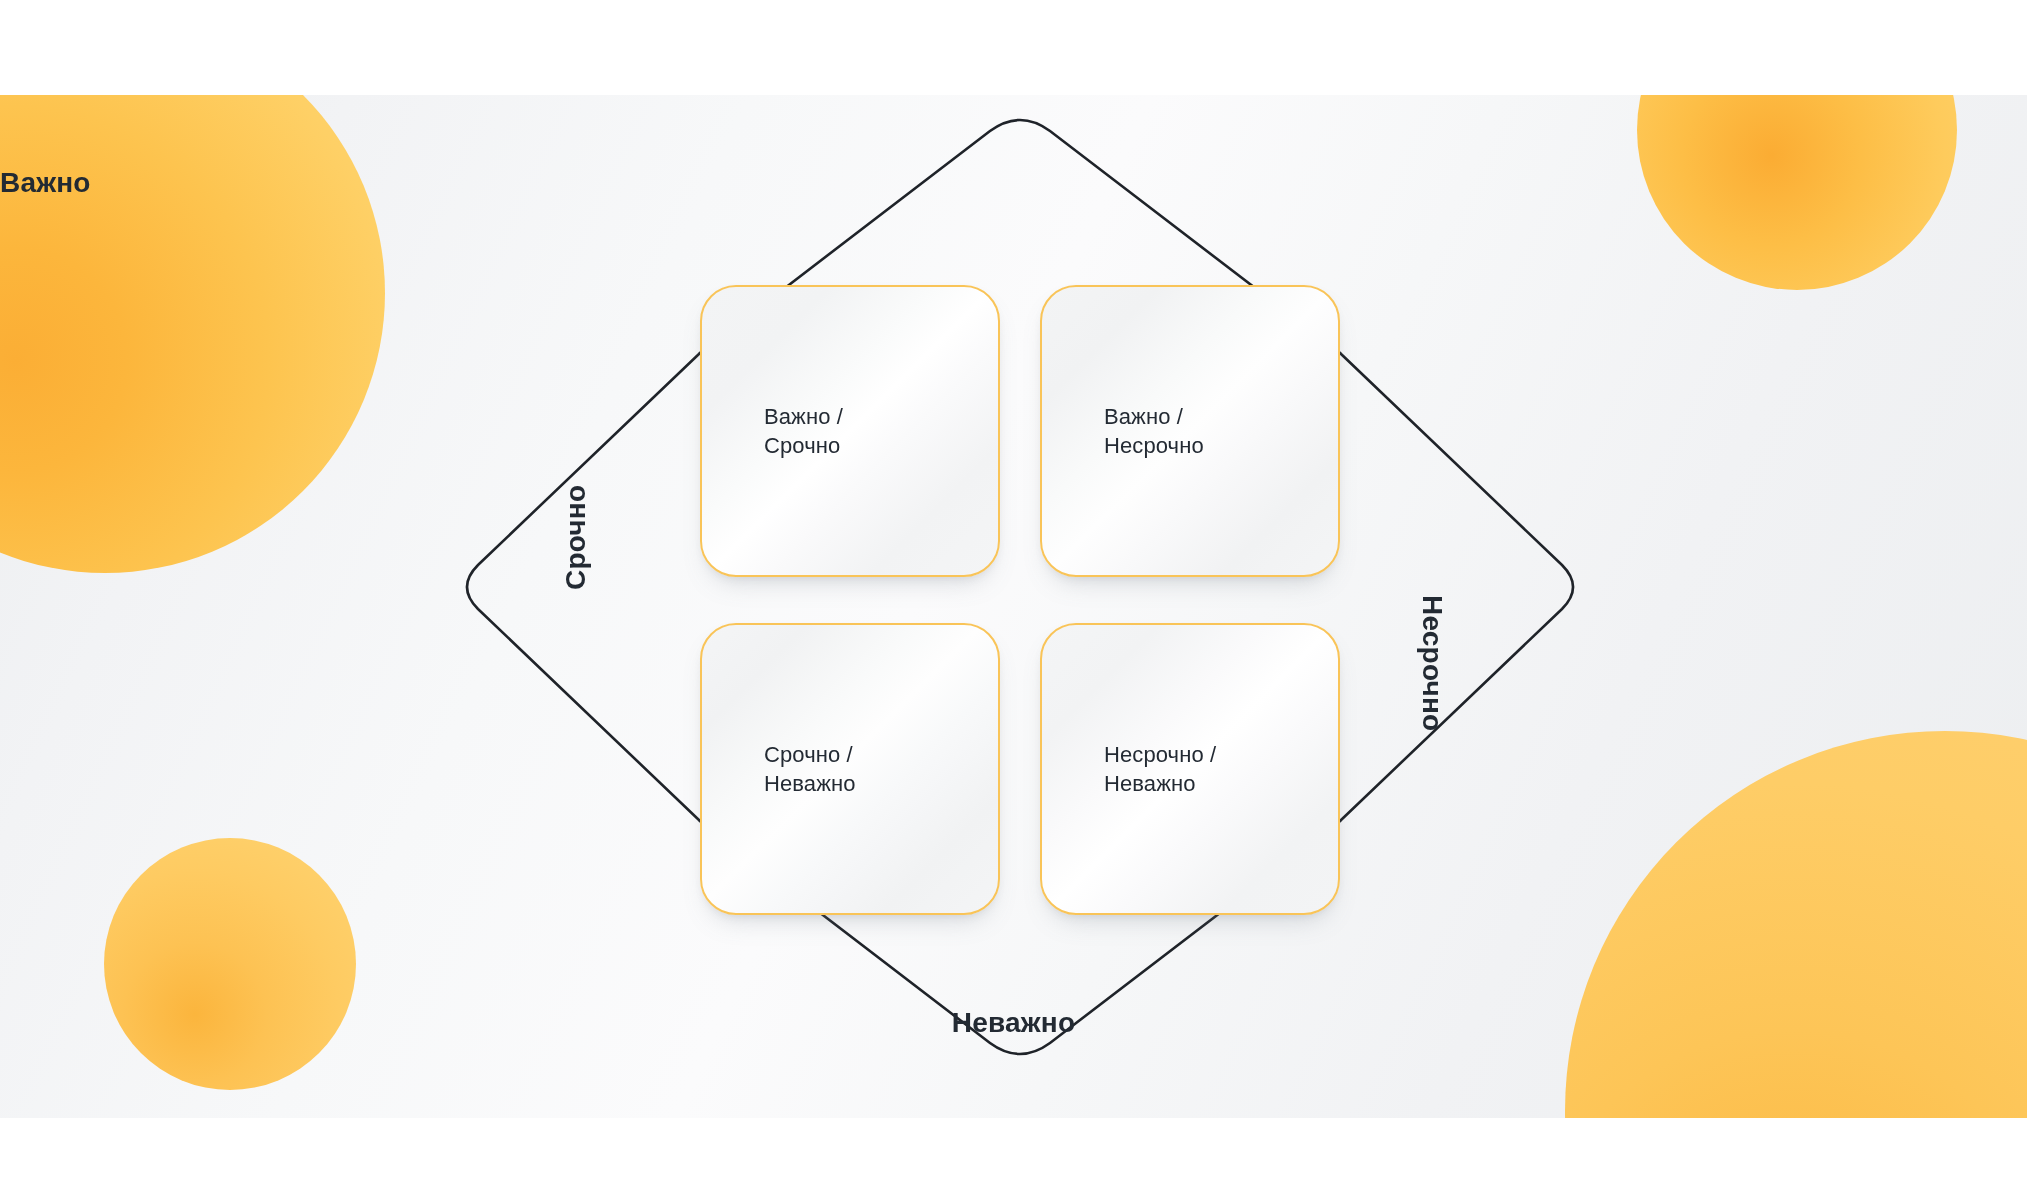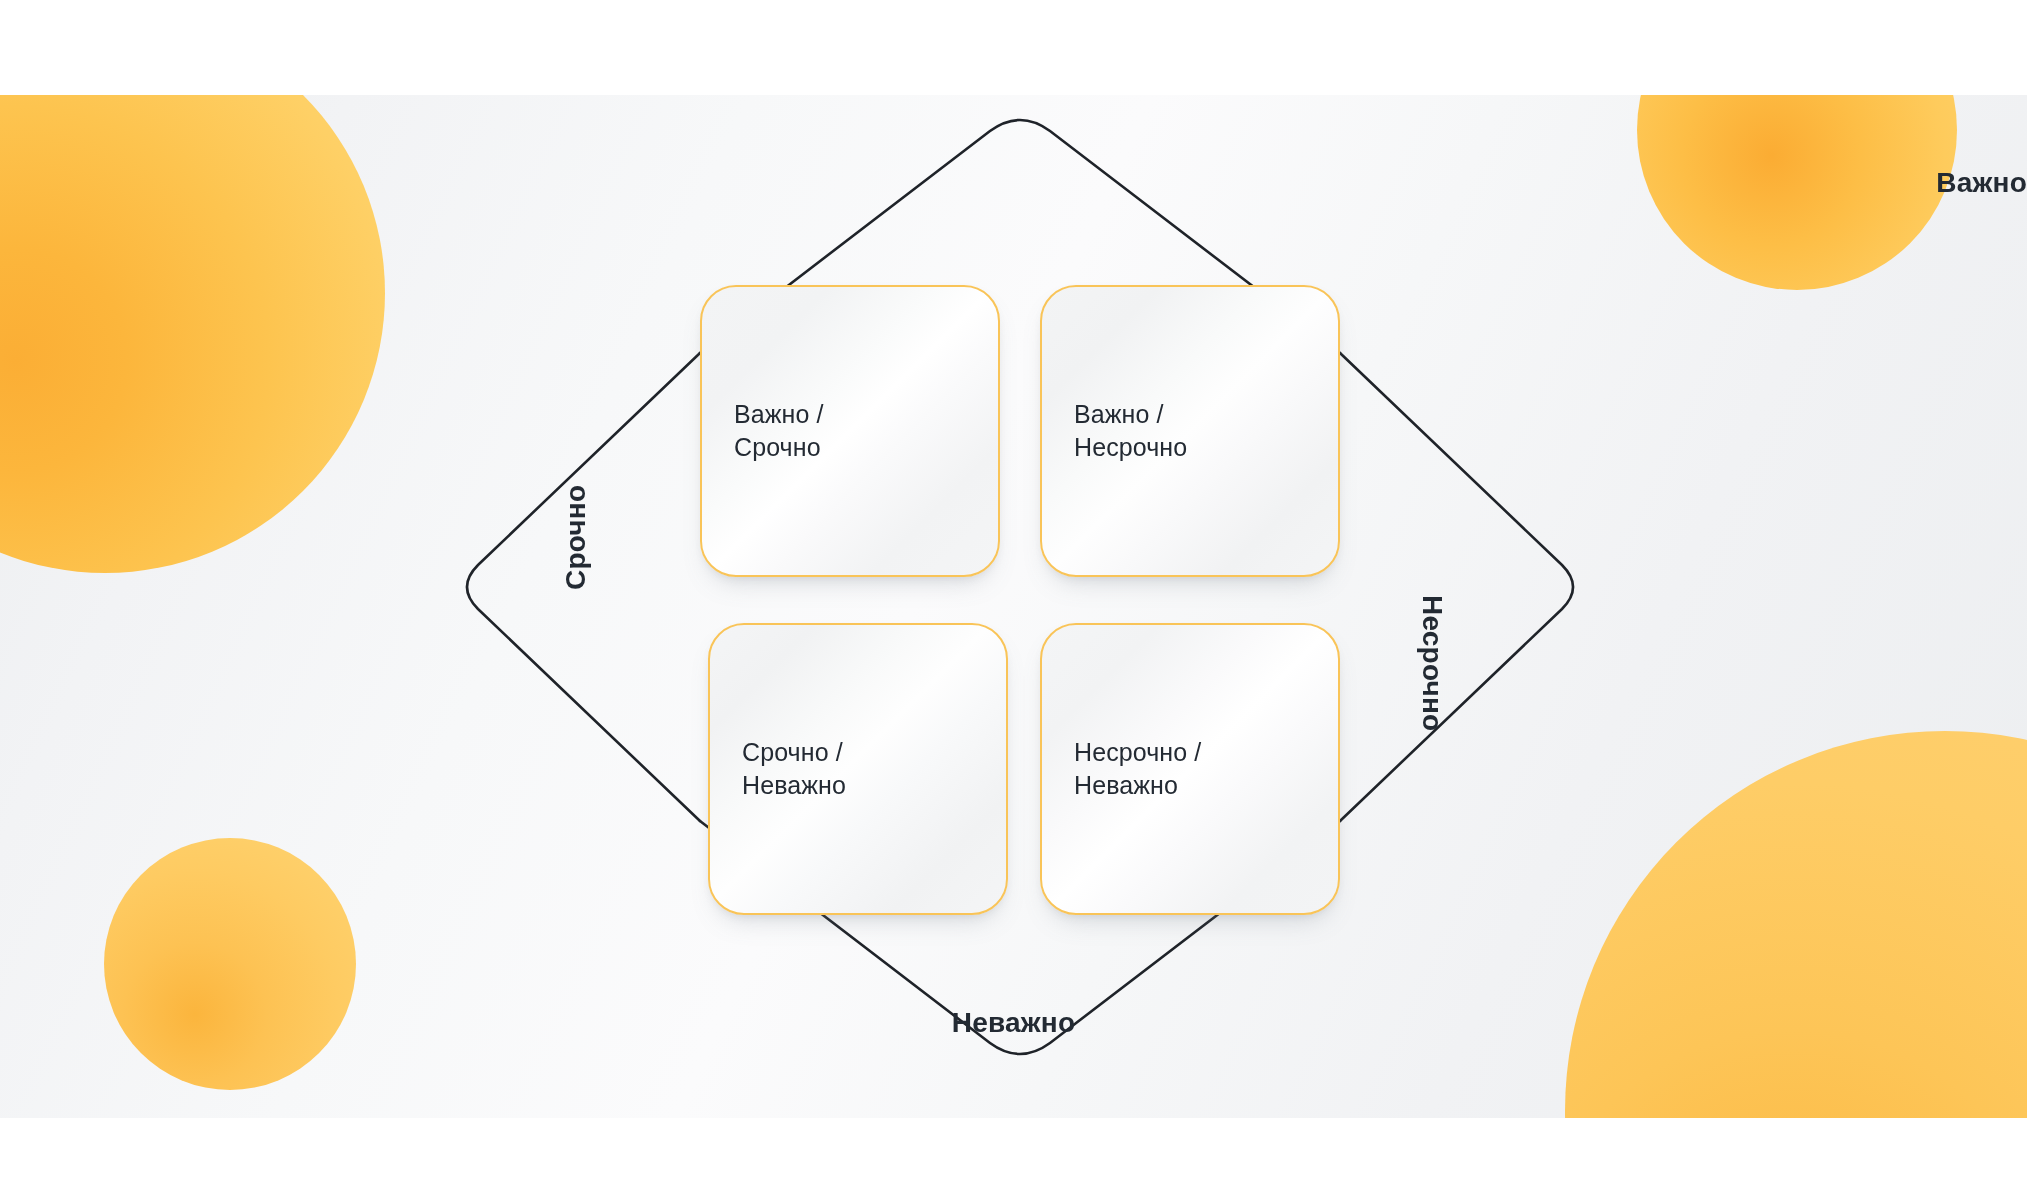--- a/index.html
+++ b/index.html
@@ -97,22 +97,22 @@
     border-radius: 36px;
     display: flex;
     align-items: center;
     justify-content: flex-start;
     box-shadow:
       0 14px 26px -10px rgba(110, 118, 130, 0.26),
       0 4px 10px -4px rgba(110, 118, 130, 0.18);
   }
   .card .card-label {
     display: block;
-    padding-left: 32px;
-    font-size: 25px;
+    padding-left: 62px;
+    font-size: 22px;
     font-weight: 500;
     line-height: 1.34;
     color: #232a33;
     letter-spacing: 0.1px;
     white-space: pre-line;
   }
   .card-q1 {
     left: 0; top: 0;
     background:
       linear-gradient(135deg,
@@ -128,21 +128,20 @@
         #f9fafa 38%, #fefefe 50%, #f9f9fa 62%,
         #f1f2f3 80%, #f4f5f6 100%);
   }
   .card-q3 {
     left: 0; top: 338px;
     background:
       linear-gradient(135deg,
         #f4f5f6 0%, #f1f2f3 18%,
         #f9fafa 36%, #fefefe 48%, #f8f9fa 60%,
         #f1f2f3 80%, #f4f5f6 100%);
-    margin-left: 8px;
   }
   .card-q4 {
     left: 340px; top: 338px;
     background:
       linear-gradient(135deg,
         #f4f5f6 0%, #f2f3f4 20%,
         #fafafb 38%, #ffffff 50%, #fafafb 62%,
         #f2f3f4 80%, #f3f4f5 100%);
     align-items: center;
   }
@@ -153,21 +152,21 @@
     font-size: 28px;
     font-weight: 700;
     color: #232a33;
     letter-spacing: 0.2px;
     white-space: nowrap;
   }
   #label-top {
     left: 0;
     top: 72px;
     width: 2027px;
-    text-align: right;
+    text-align: left;
   }
   #label-bottom {
     left: 0;
     top: 912px;
     width: 2027px;
     text-align: center;
   }
   #label-left {
     left: 560px;
     top: 495px;

